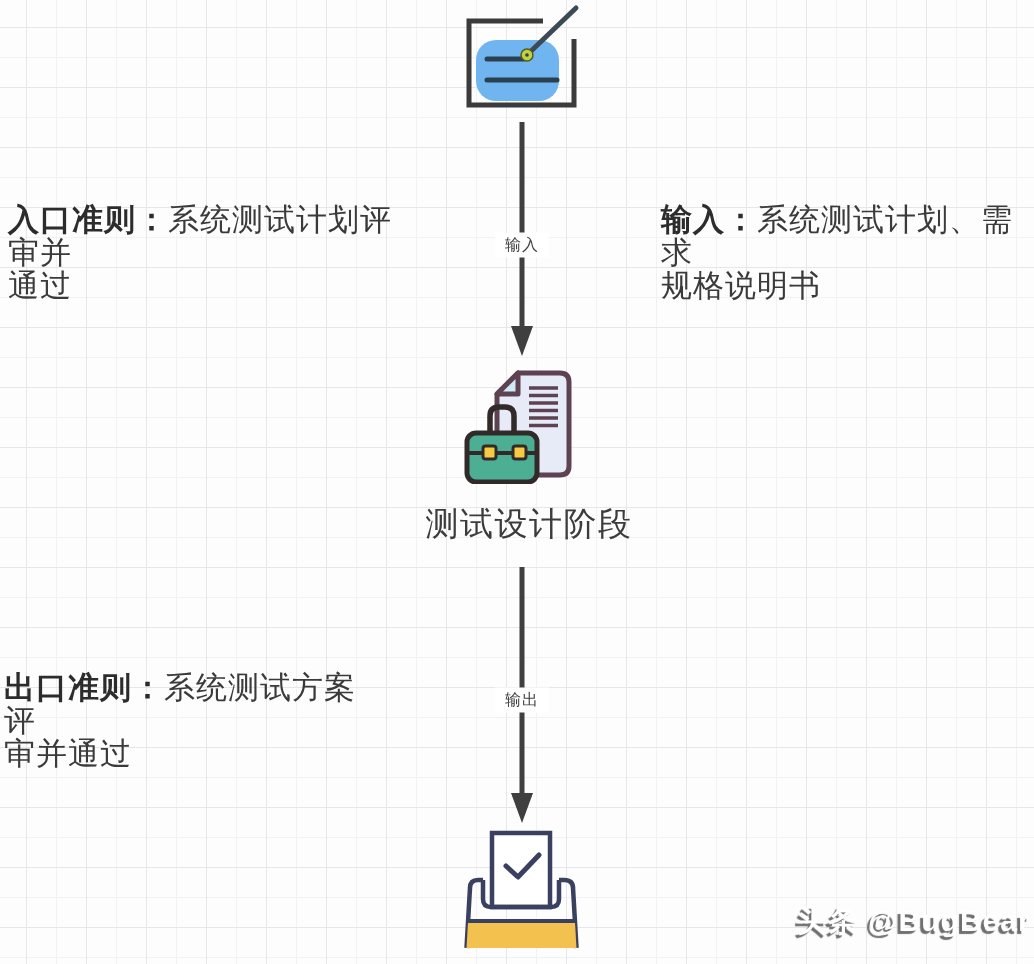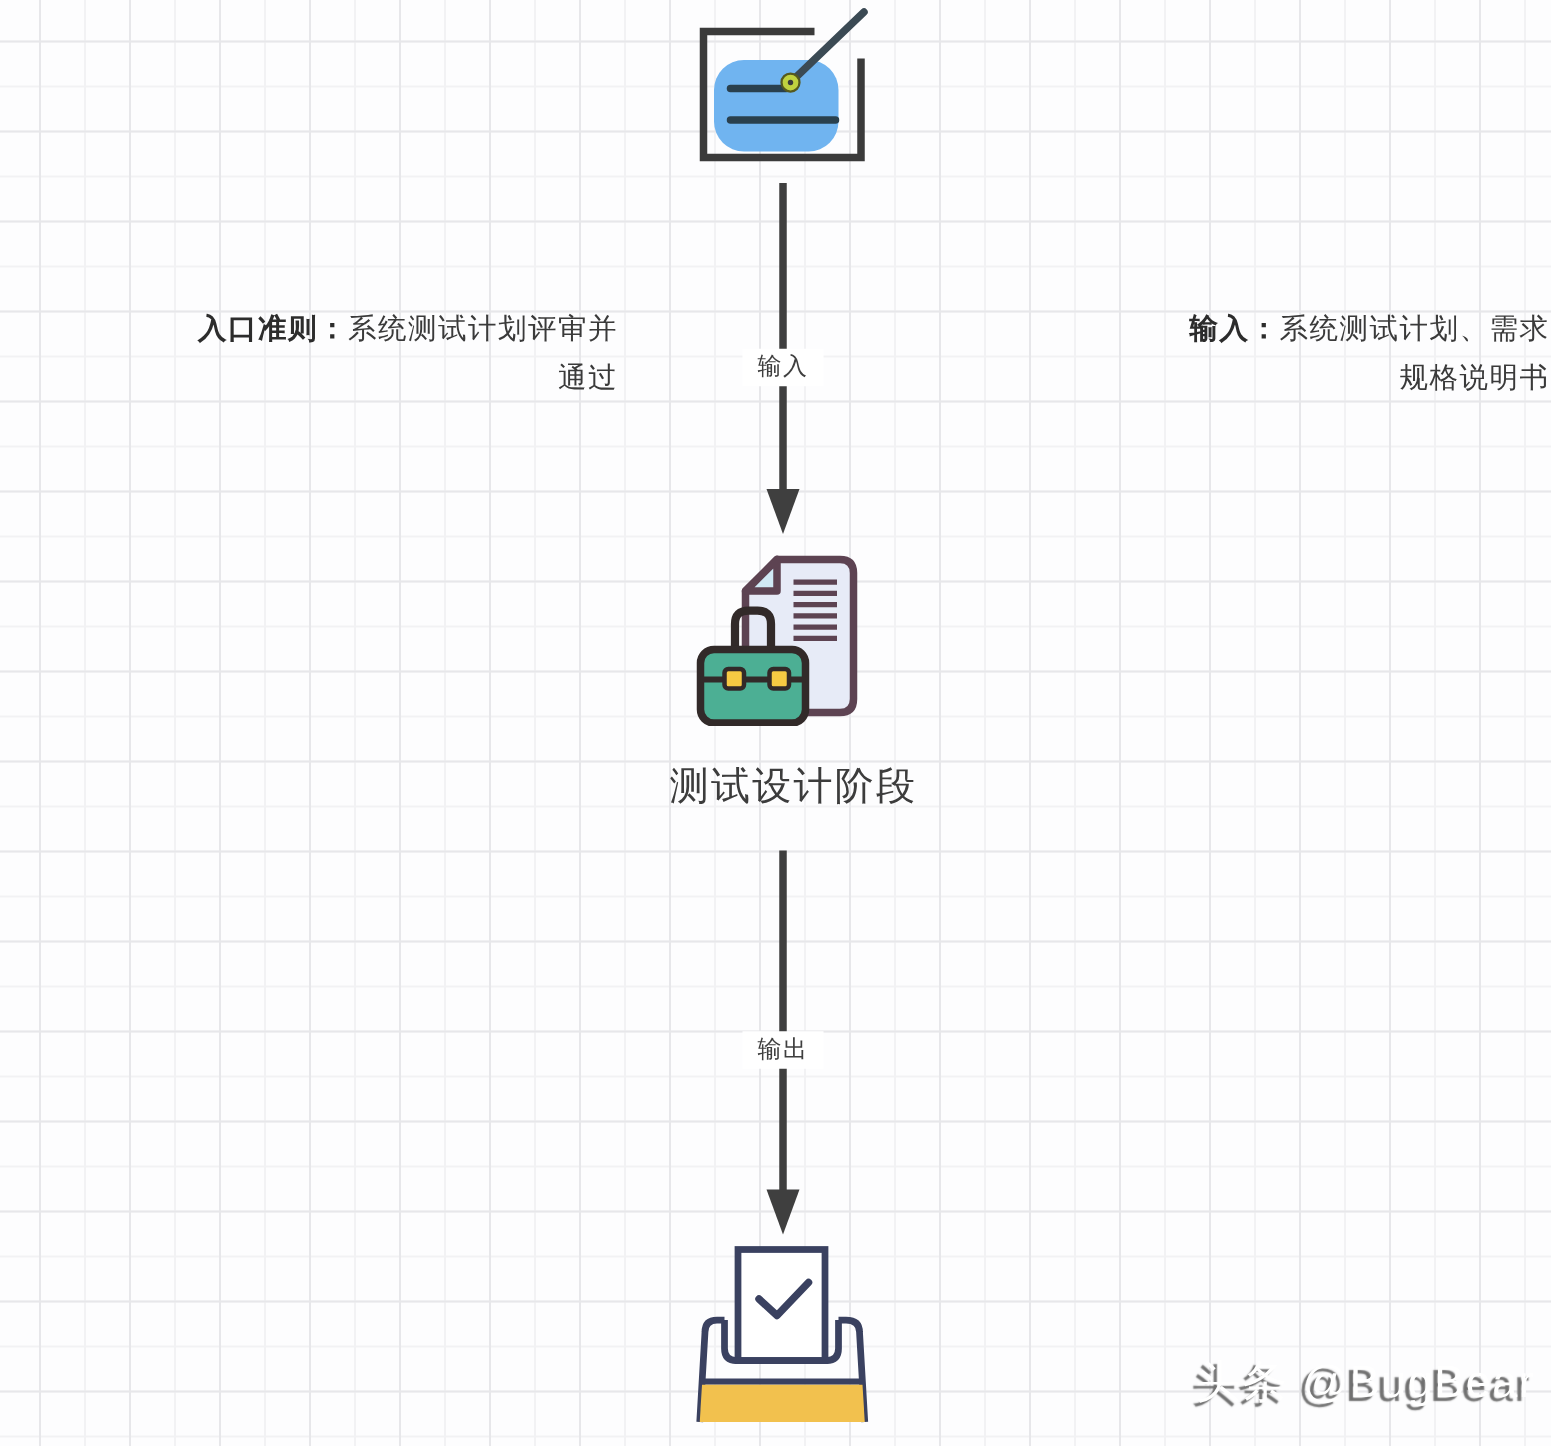--- a/index.html
+++ b/index.html
@@ -13,51 +13,51 @@
       linear-gradient(to right,#e7e7ea 1.5px,transparent 1.5px),
       linear-gradient(to bottom,#e7e7ea 1.5px,transparent 1.5px),
       linear-gradient(to right,#f2f2f4 1.5px,transparent 1.5px),
       linear-gradient(to bottom,#f2f2f4 1.5px,transparent 1.5px);
     background-size:60px 60px,60px 60px,30px 30px,30px 30px;
     background-position:26px 27px;
   }
   .abs{position:absolute;}
   .note{
     position:absolute;
-    text-align:right;
-    font-size:19px;
+    text-align:left;
+    font-size:31px;
     letter-spacing:1px;
     line-height:33px;
     color:#3a3a3a;
   }
   .note .pf{font-weight:bold;color:#2c2c2c;}
   .note .l2:empty{display:none;}
   .arrow-label{
     position:absolute;
     transform:translate(-50%,-50%);
     background:#ffffff;
     padding:2px 10px;
     font-size:16px;
     letter-spacing:1px;
     color:#3f3f3f;
     white-space:nowrap;
   }
   .stage-label{
     position:absolute;
     transform:translate(-50%,-50%);
-    font-size:26px;
+    font-size:33px;
     letter-spacing:1.5px;
     color:#3c3c3c;
     white-space:nowrap;
   }
   .watermark{
     position:absolute;
     left:797px;top:901px;
     font-size:30px;
-    font-weight:normal;
+    font-weight:bold;
     letter-spacing:1px;
     color:#ffffff;
     text-shadow:-3px 3px 1px #6f6f6f;
     white-space:nowrap;
     text-align:right;
   }
 </style>
 </head>
 <body>
 
@@ -120,17 +120,21 @@
   <div class="note" style="left:8px;top:203px;width:404px;">
     <span class="pf">入口准则：</span><span>系统测试计划评审并</span>
     <div class="l2">通过</div>
   </div>
 
   <div class="note" style="left:661px;top:203px;width:372px;">
     <span class="pf">输入：</span><span>系统测试计划、需求</span>
     <div class="l2">规格说明书</div>
   </div>
 
+  <div class="note" style="left:4px;top:671px;width:364px;">
+    <span class="pf">出口准则：</span><span>系统测试方案评</span>
+    <div class="l2">审并通过</div>
+  </div>
 
 
   <div class="watermark">头条 @BugBear</div>
 
 </div>
 
 </body></html>

